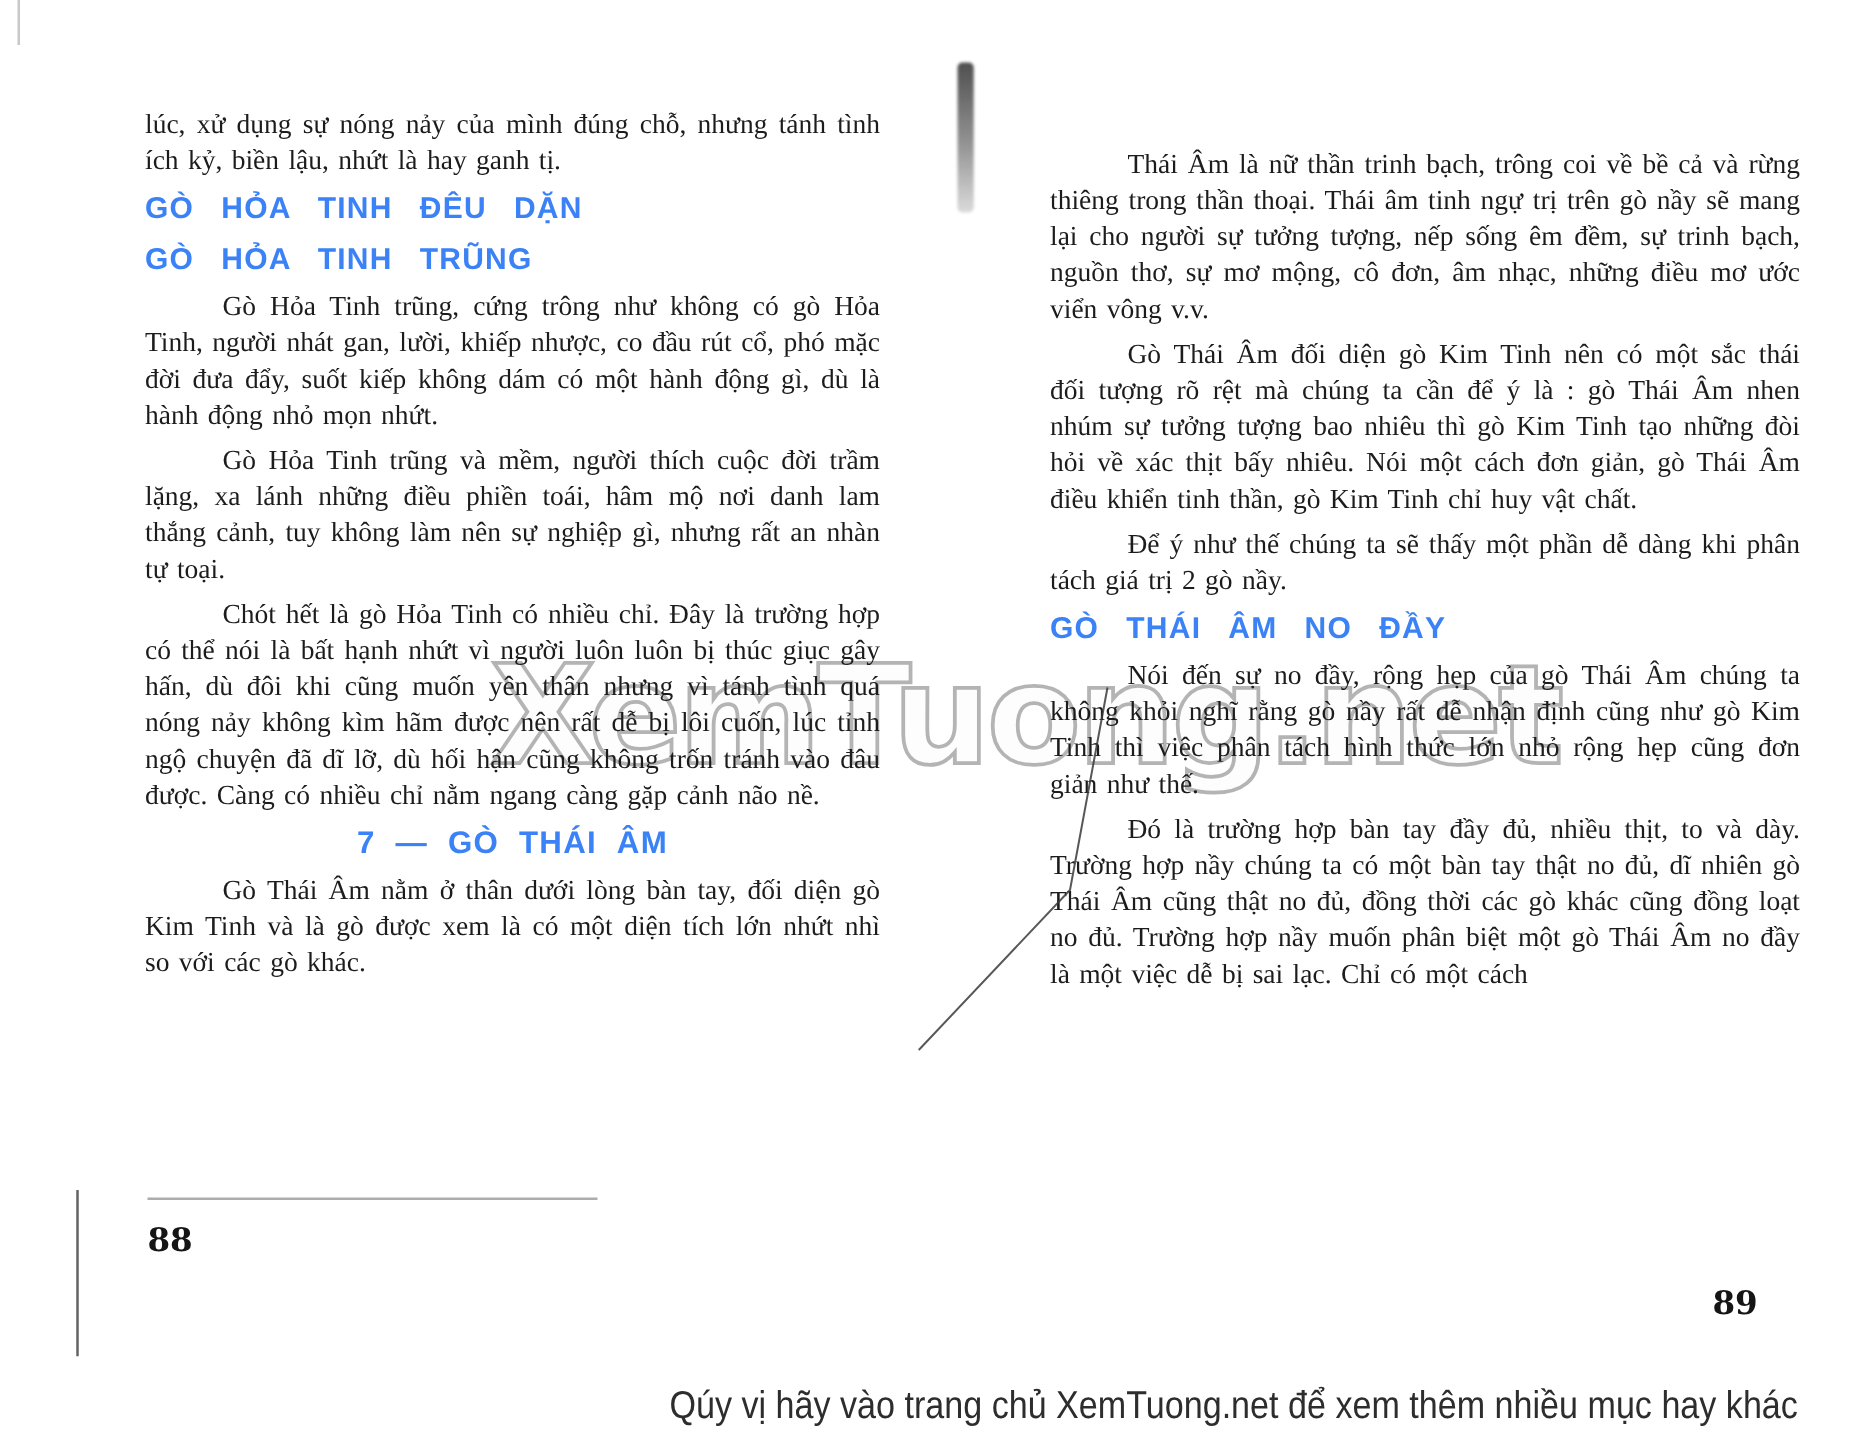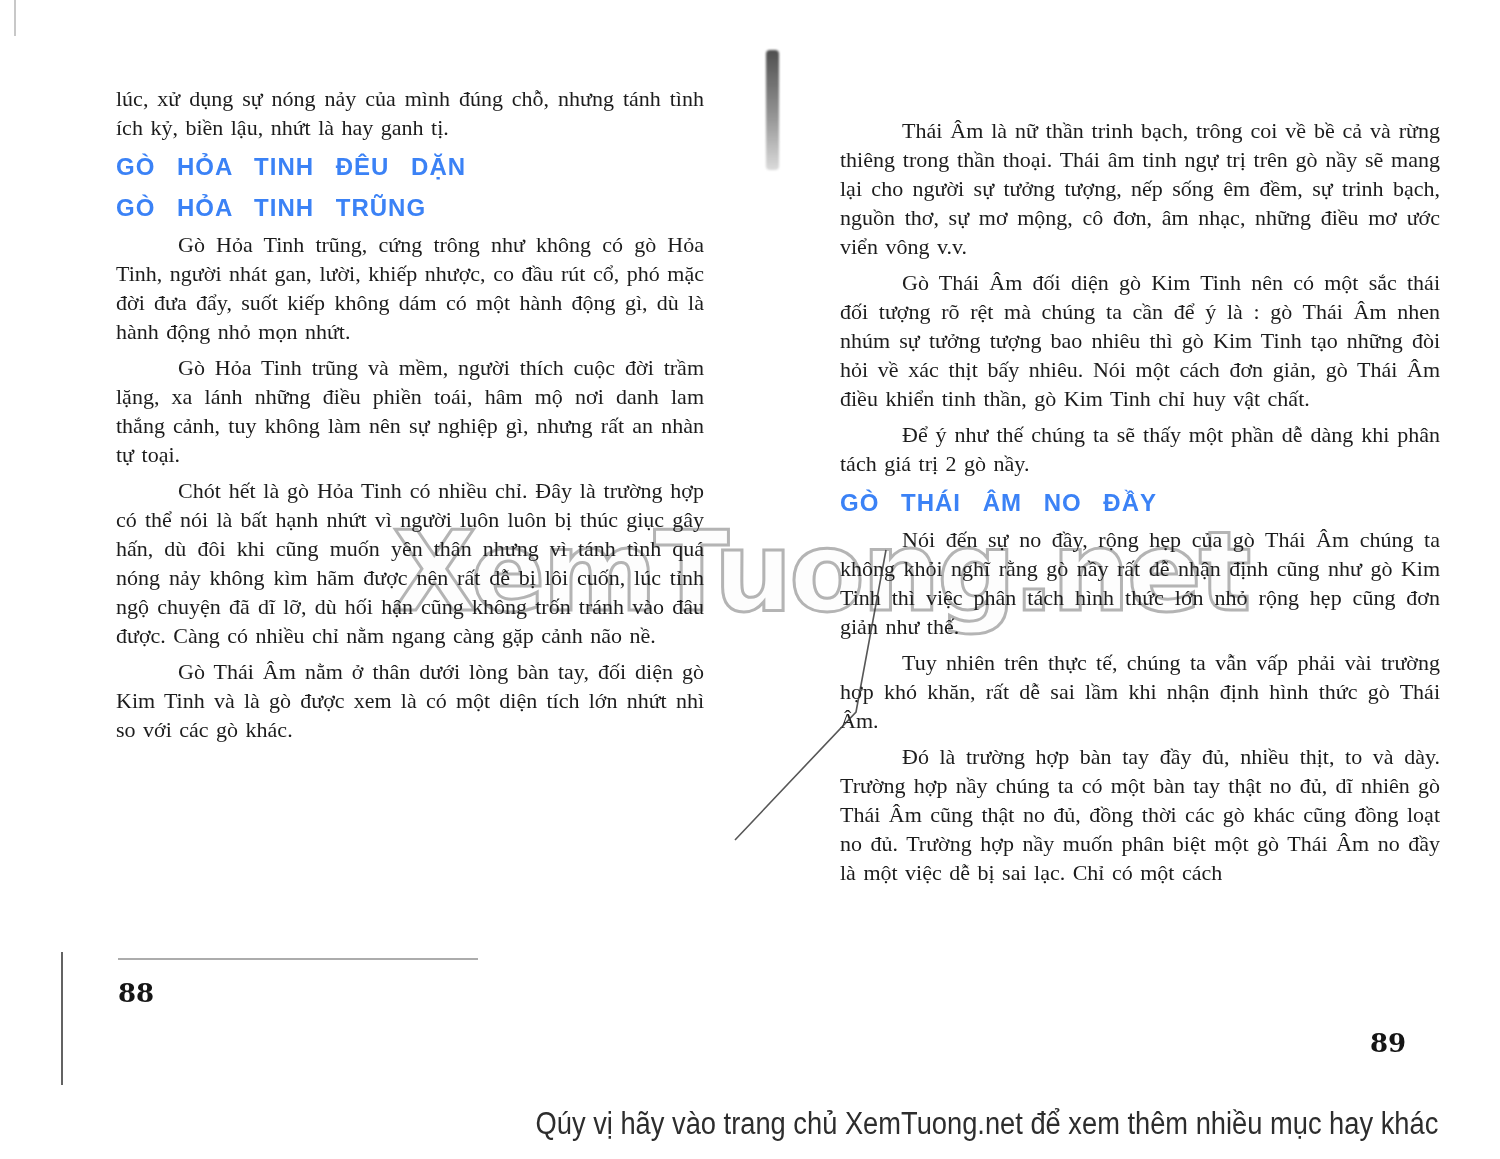--- a/index.html
+++ b/index.html
@@ -61,30 +61,30 @@
 
 <div class="watermark">XemTuong.net</div>
 
 <div class="page-col left-col">
   <p class="body noindent">lúc, xử dụng sự nóng nảy của mình đúng chỗ, nhưng tánh tình ích kỷ, biền lậu, nhứt là hay ganh tị.</p>
   <h2 class="sec">GÒ HỎA TINH ĐÊU DẶN</h2>
   <h2 class="sec">GÒ HỎA TINH TRŨNG</h2>
   <p class="body">Gò Hỏa Tinh trũng, cứng trông như không có gò Hỏa Tinh, người nhát gan, lười, khiếp nhược, co đầu rút cổ, phó mặc đời đưa đẩy, suốt kiếp không dám có một hành động gì, dù là hành động nhỏ mọn nhứt.</p>
   <p class="body">Gò Hỏa Tinh trũng và mềm, người thích cuộc đời trầm lặng, xa lánh những điều phiền toái, hâm mộ nơi danh lam thắng cảnh, tuy không làm nên sự nghiệp gì, nhưng rất an nhàn tự toại.</p>
   <p class="body">Chót hết là gò Hỏa Tinh có nhiều chỉ. Đây là trường hợp có thể nói là bất hạnh nhứt vì người luôn luôn bị thúc giục gây hấn, dù đôi khi cũng muốn yên thân nhưng vì tánh tình quá nóng nảy không kìm hãm được nên rất dễ bị lôi cuốn, lúc tỉnh ngộ chuyện đã dĩ lỡ, dù hối hận cũng không trốn tránh vào đâu được. Càng có nhiều chỉ nằm ngang càng gặp cảnh não nề.</p>
+  <h2 class="sec center">7 — GÒ THÁI ÂM</h2>
   <p class="body">Gò Thái Âm nằm ở thân dưới lòng bàn tay, đối diện gò Kim Tinh và là gò được xem là có một diện tích lớn nhứt nhì so với các gò khác.</p>
 </div>
 
 <div class="page-col right-col">
   <p class="body">Thái Âm là nữ thần trinh bạch, trông coi về bề cả và rừng thiêng trong thần thoại. Thái âm tinh ngự trị trên gò nầy sẽ mang lại cho người sự tưởng tượng, nếp sống êm đềm, sự trinh bạch, nguồn thơ, sự mơ mộng, cô đơn, âm nhạc, những điều mơ ước viển vông v.v.</p>
   <p class="body">Gò Thái Âm đối diện gò Kim Tinh nên có một sắc thái đối tượng rõ rệt mà chúng ta cần để ý là : gò Thái Âm nhen nhúm sự tưởng tượng bao nhiêu thì gò Kim Tinh tạo những đòi hỏi về xác thịt bấy nhiêu. Nói một cách đơn giản, gò Thái Âm điều khiển tinh thần, gò Kim Tinh chỉ huy vật chất.</p>
   <p class="body">Để ý như thế chúng ta sẽ thấy một phần dễ dàng khi phân tách giá trị 2 gò nầy.</p>
   <h2 class="sec">GÒ THÁI ÂM NO ĐẦY</h2>
   <p class="body">Nói đến sự no đầy, rộng hẹp của gò Thái Âm chúng ta không khỏi nghĩ rằng gò nầy rất dễ nhận định cũng như gò Kim Tinh thì việc phân tách hình thức lớn nhỏ rộng hẹp cũng đơn giản như thế.</p>
-  <p class="body">Tuy nhiên trên thực tế, chúng ta vẫn vấp phải vài trường hợp khó khăn, rất dễ sai lầm khi nhận định hình thức gò Thái Âm.</p>
   <p class="body">Đó là trường hợp bàn tay đầy đủ, nhiều thịt, to và dày. Trường hợp nầy chúng ta có một bàn tay thật no đủ, dĩ nhiên gò Thái Âm cũng thật no đủ, đồng thời các gò khác cũng đồng loạt no đủ. Trường hợp nầy muốn phân biệt một gò Thái Âm no đầy là một việc dễ bị sai lạc. Chỉ có một cách</p>
 </div>
 
 <div class="pagenum" id="pn-88">88</div>
 <div class="pagenum" id="pn-89">89</div>
 
 <div class="artifact gutter-bar"></div>
 <div class="artifact edge-line-top"></div>
 <div class="artifact edge-line-bottom"></div>
 <div class="artifact rule-line"></div>

